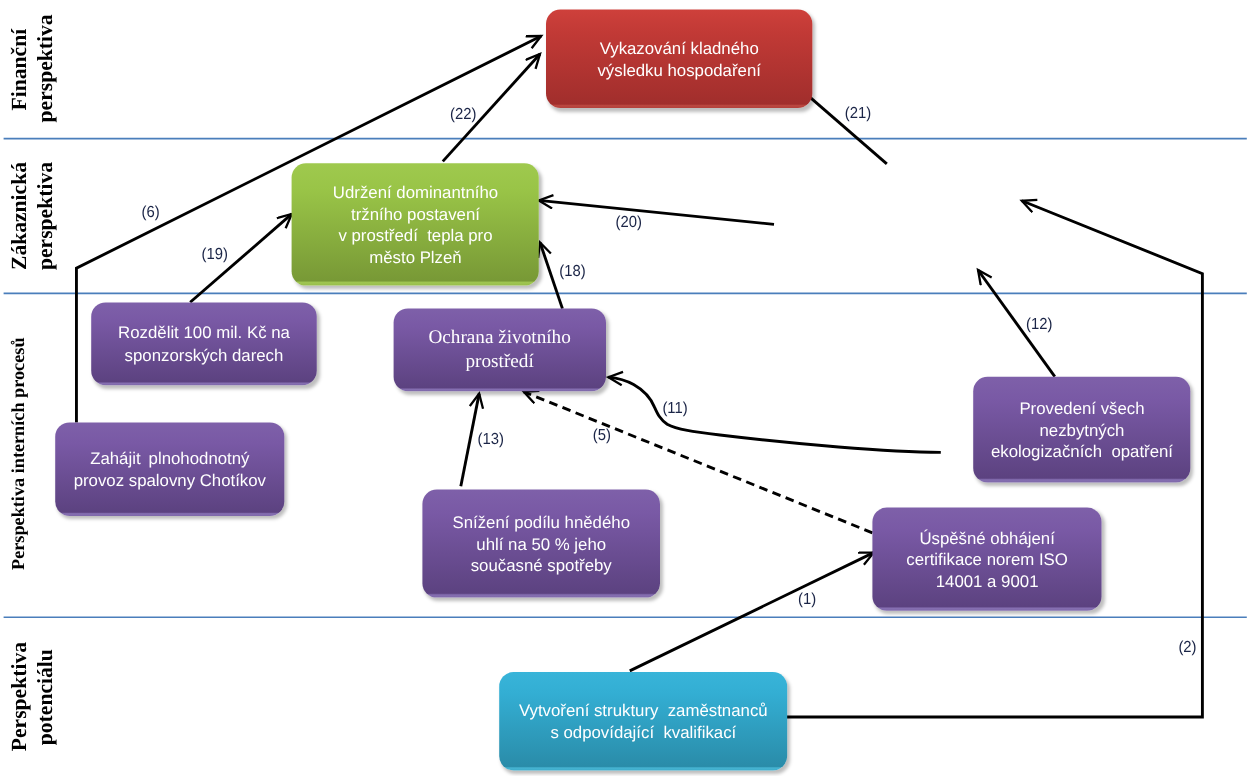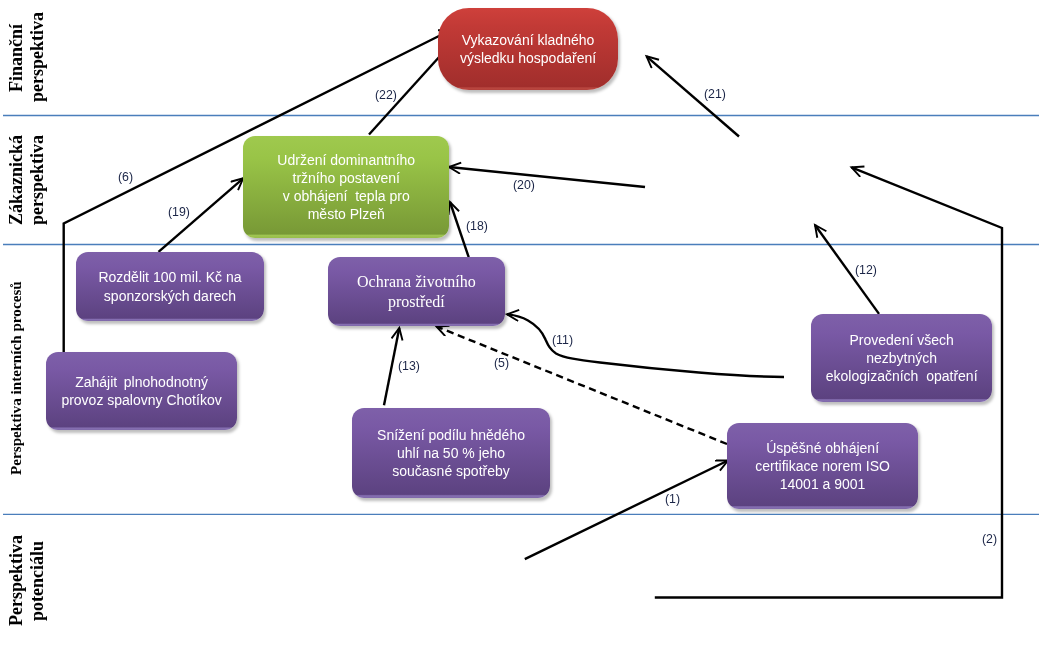--- a/index.html
+++ b/index.html
@@ -57,28 +57,28 @@
   <div class="perslabel" style="left:6px;top:116px;width:42px;height:128px;font-size:18px;line-height:21px;">
     <span>Zákaznická</span><br><span>perspektiva</span>
   </div>
   <div class="perslabel" style="left:8px;top:244px;width:16px;height:269px;font-size:15.2px;line-height:16px;">
     <span>Perspektiva interních procesů</span>
   </div>
   <div class="perslabel" style="left:6px;top:515px;width:42px;height:132px;font-size:18px;line-height:21px;">
     <span>Perspektiva</span><br><span>potenciálu</span>
   </div>
 
-  <div class="node red" style="left:438px;top:8.0px;width:180px;height:82.0px;border-radius:31px;">
+  <div class="node red" style="left:455.0px;top:8.0px;width:222px;height:82.0px;">
     <div class="txt">Vykazování kladného
 výsledku hospodaření</div>
   </div>
   <div class="node green" style="left:243.4px;top:136.3px;width:205.7px;height:101.8px;">
     <div class="txt">Udržení dominantního
 tržního postavení
-v obhájení  tepla pro
+v prostředí  tepla pro
 město Plzeň</div>
   </div>
   <div class="node purple" style="left:76.0px;top:252.1px;width:188px;height:69.0px;">
     <div class="txt">Rozdělit 100 mil. Kč na
 sponzorských darech</div>
   </div>
   <div class="node purple serifnode" style="left:328.1px;top:257.3px;width:176.5px;height:68.8px;">
     <div class="txt">Ochrana životního
 prostředí</div>
   </div>
@@ -94,20 +94,24 @@
   <div class="node purple" style="left:352.2px;top:408.3px;width:197.7px;height:89.7px;">
     <div class="txt">Snížení podílu hnědého
 uhlí na 50 % jeho
 současné spotřeby</div>
   </div>
   <div class="node purple" style="left:727.3px;top:423.3px;width:190.6px;height:86px;">
     <div class="txt">Úspěšné obhájení
 certifikace norem ISO
 14001 a 9001</div>
   </div>
+  <div class="node teal" style="left:416.2px;top:559.9px;width:239.8px;height:82.1px;">
+    <div class="txt">Vytvoření struktury  zaměstnanců
+s odpovídající  kvalifikací</div>
+  </div>
 
   <div class="arrowlabel" style="left:665.4px;top:492.0px;">(1)</div>
   <div class="arrowlabel" style="left:981.7px;top:532.0px;">(2)</div>
   <div class="arrowlabel" style="left:494.2px;top:356.0px;">(5)</div>
   <div class="arrowlabel" style="left:117.7px;top:170.0px;">(6)</div>
   <div class="arrowlabel" style="left:552.3px;top:333.0px;">(11)</div>
   <div class="arrowlabel" style="left:855.4px;top:263.0px;">(12)</div>
   <div class="arrowlabel" style="left:397.6px;top:358.5px;">(13)</div>
   <div class="arrowlabel" style="left:465.6px;top:219.0px;">(18)</div>
   <div class="arrowlabel" style="left:168.4px;top:205.0px;">(19)</div>

